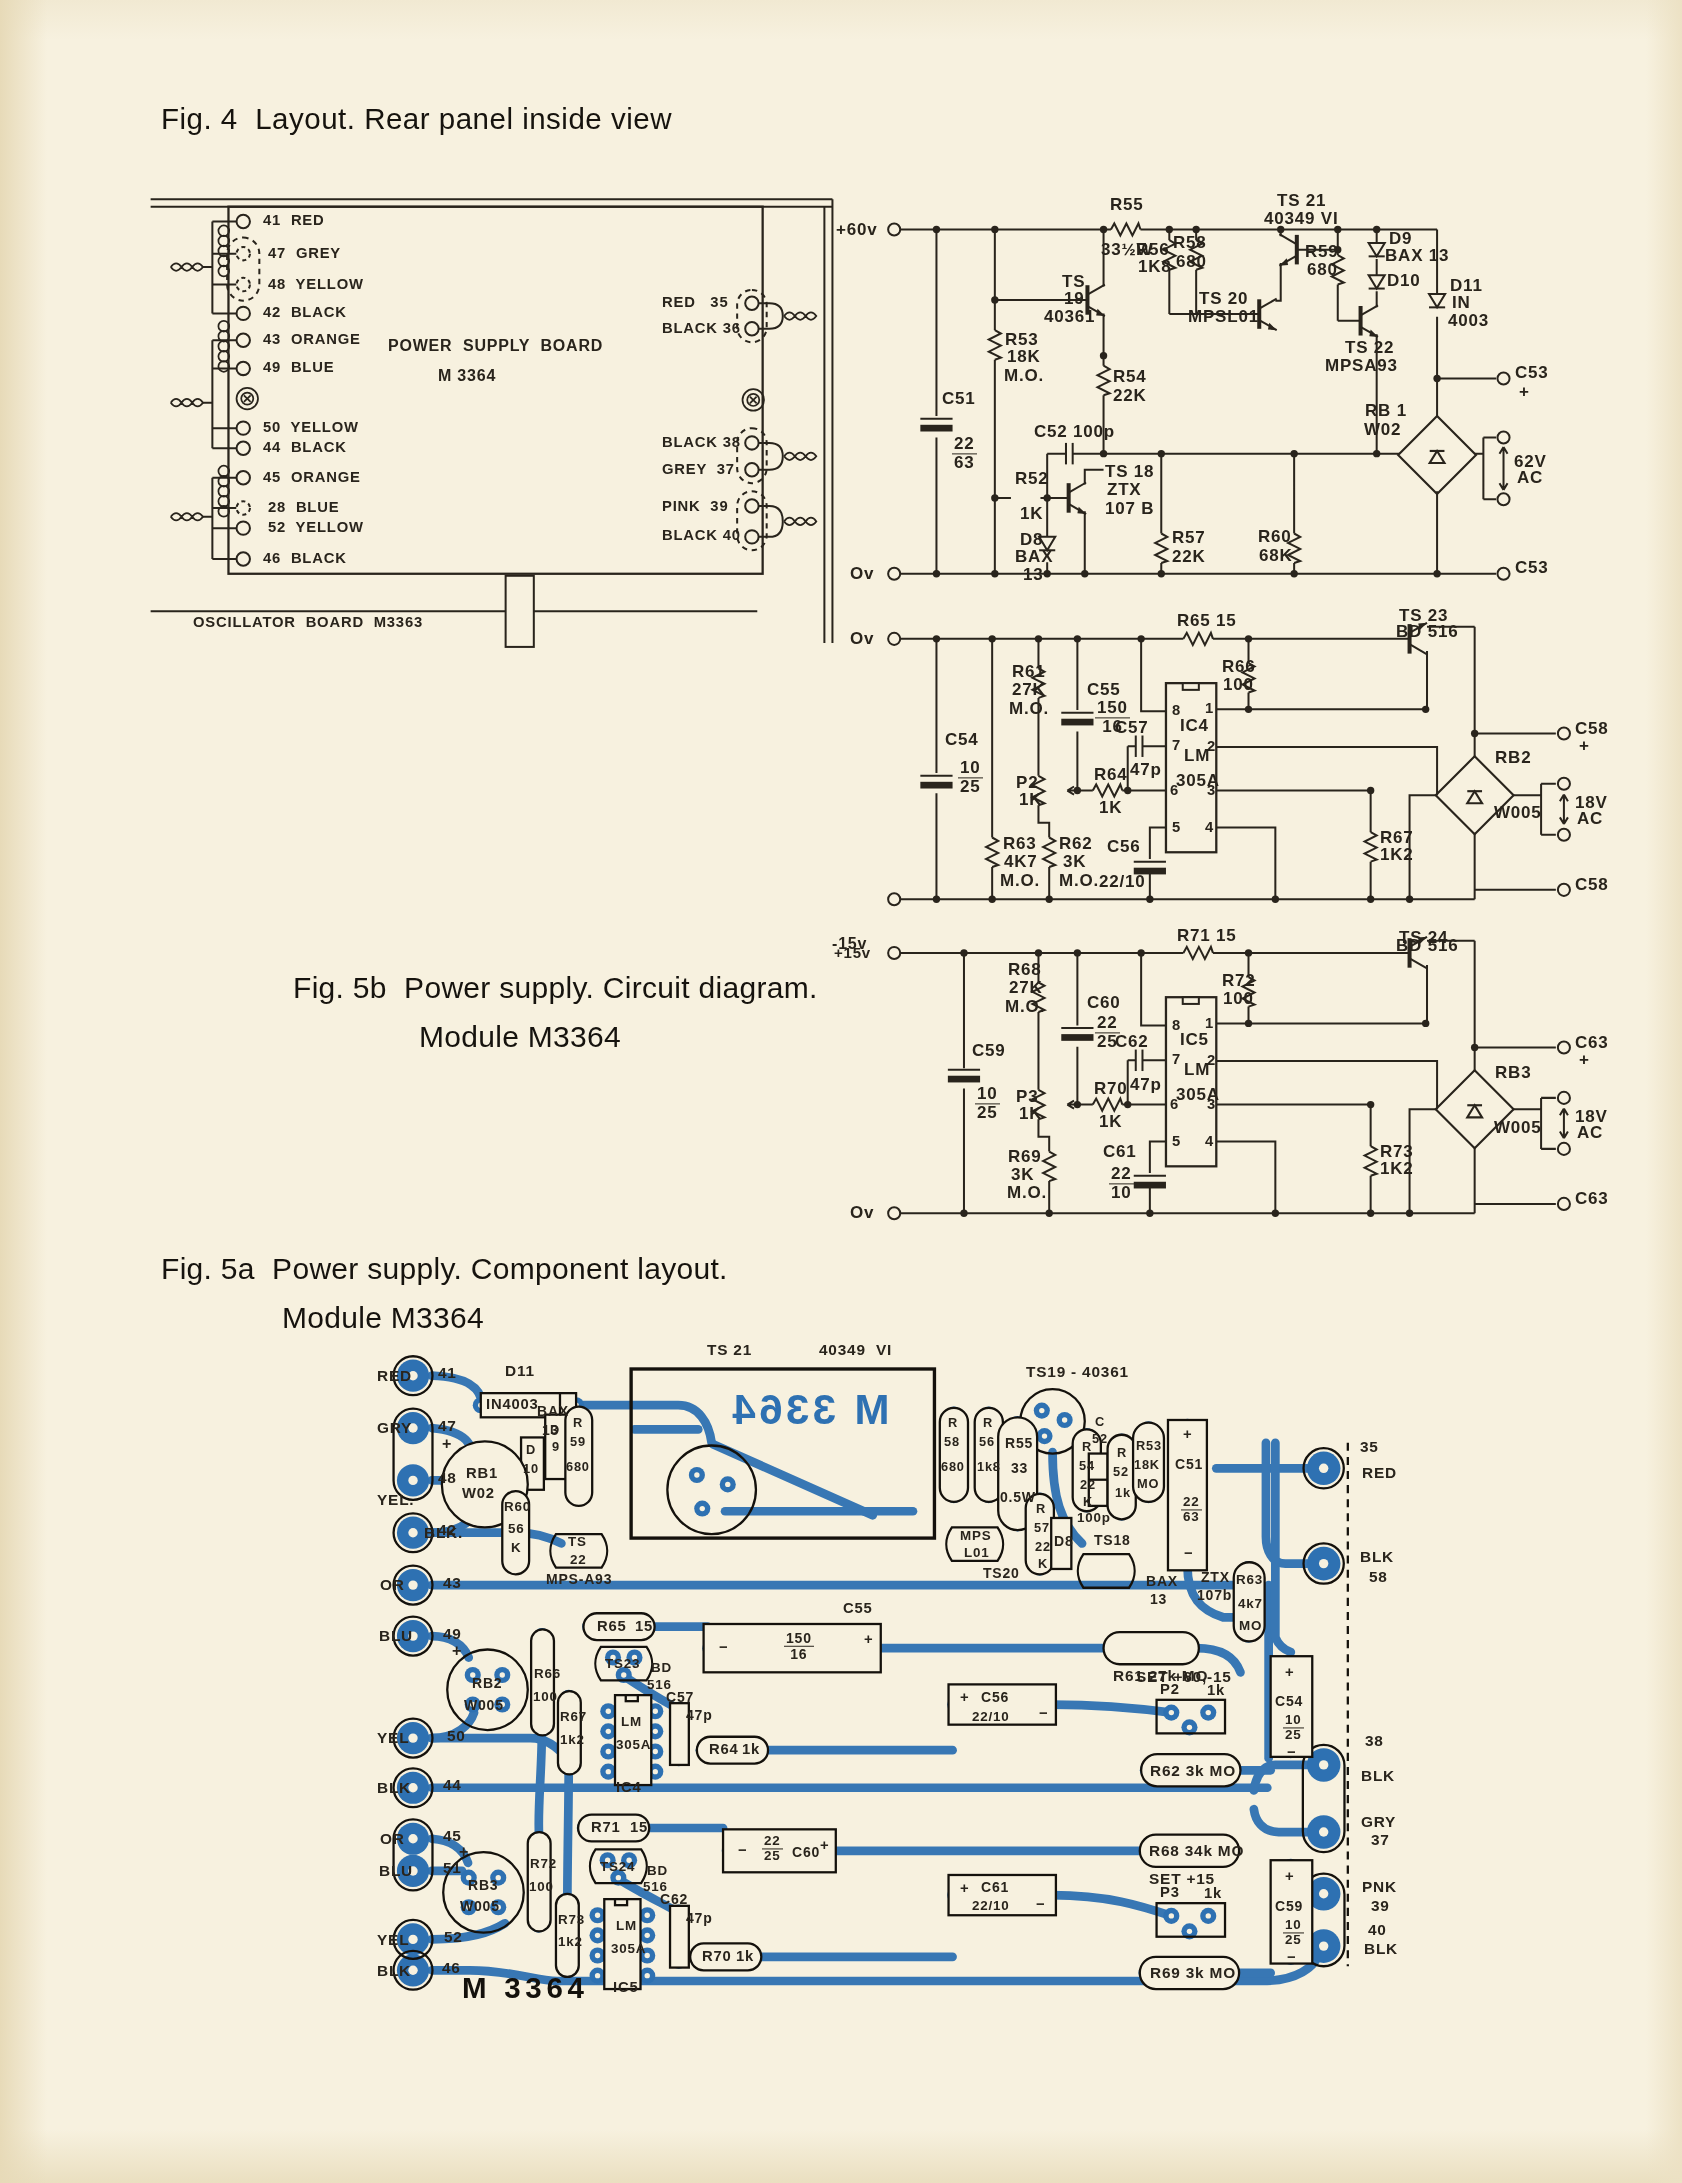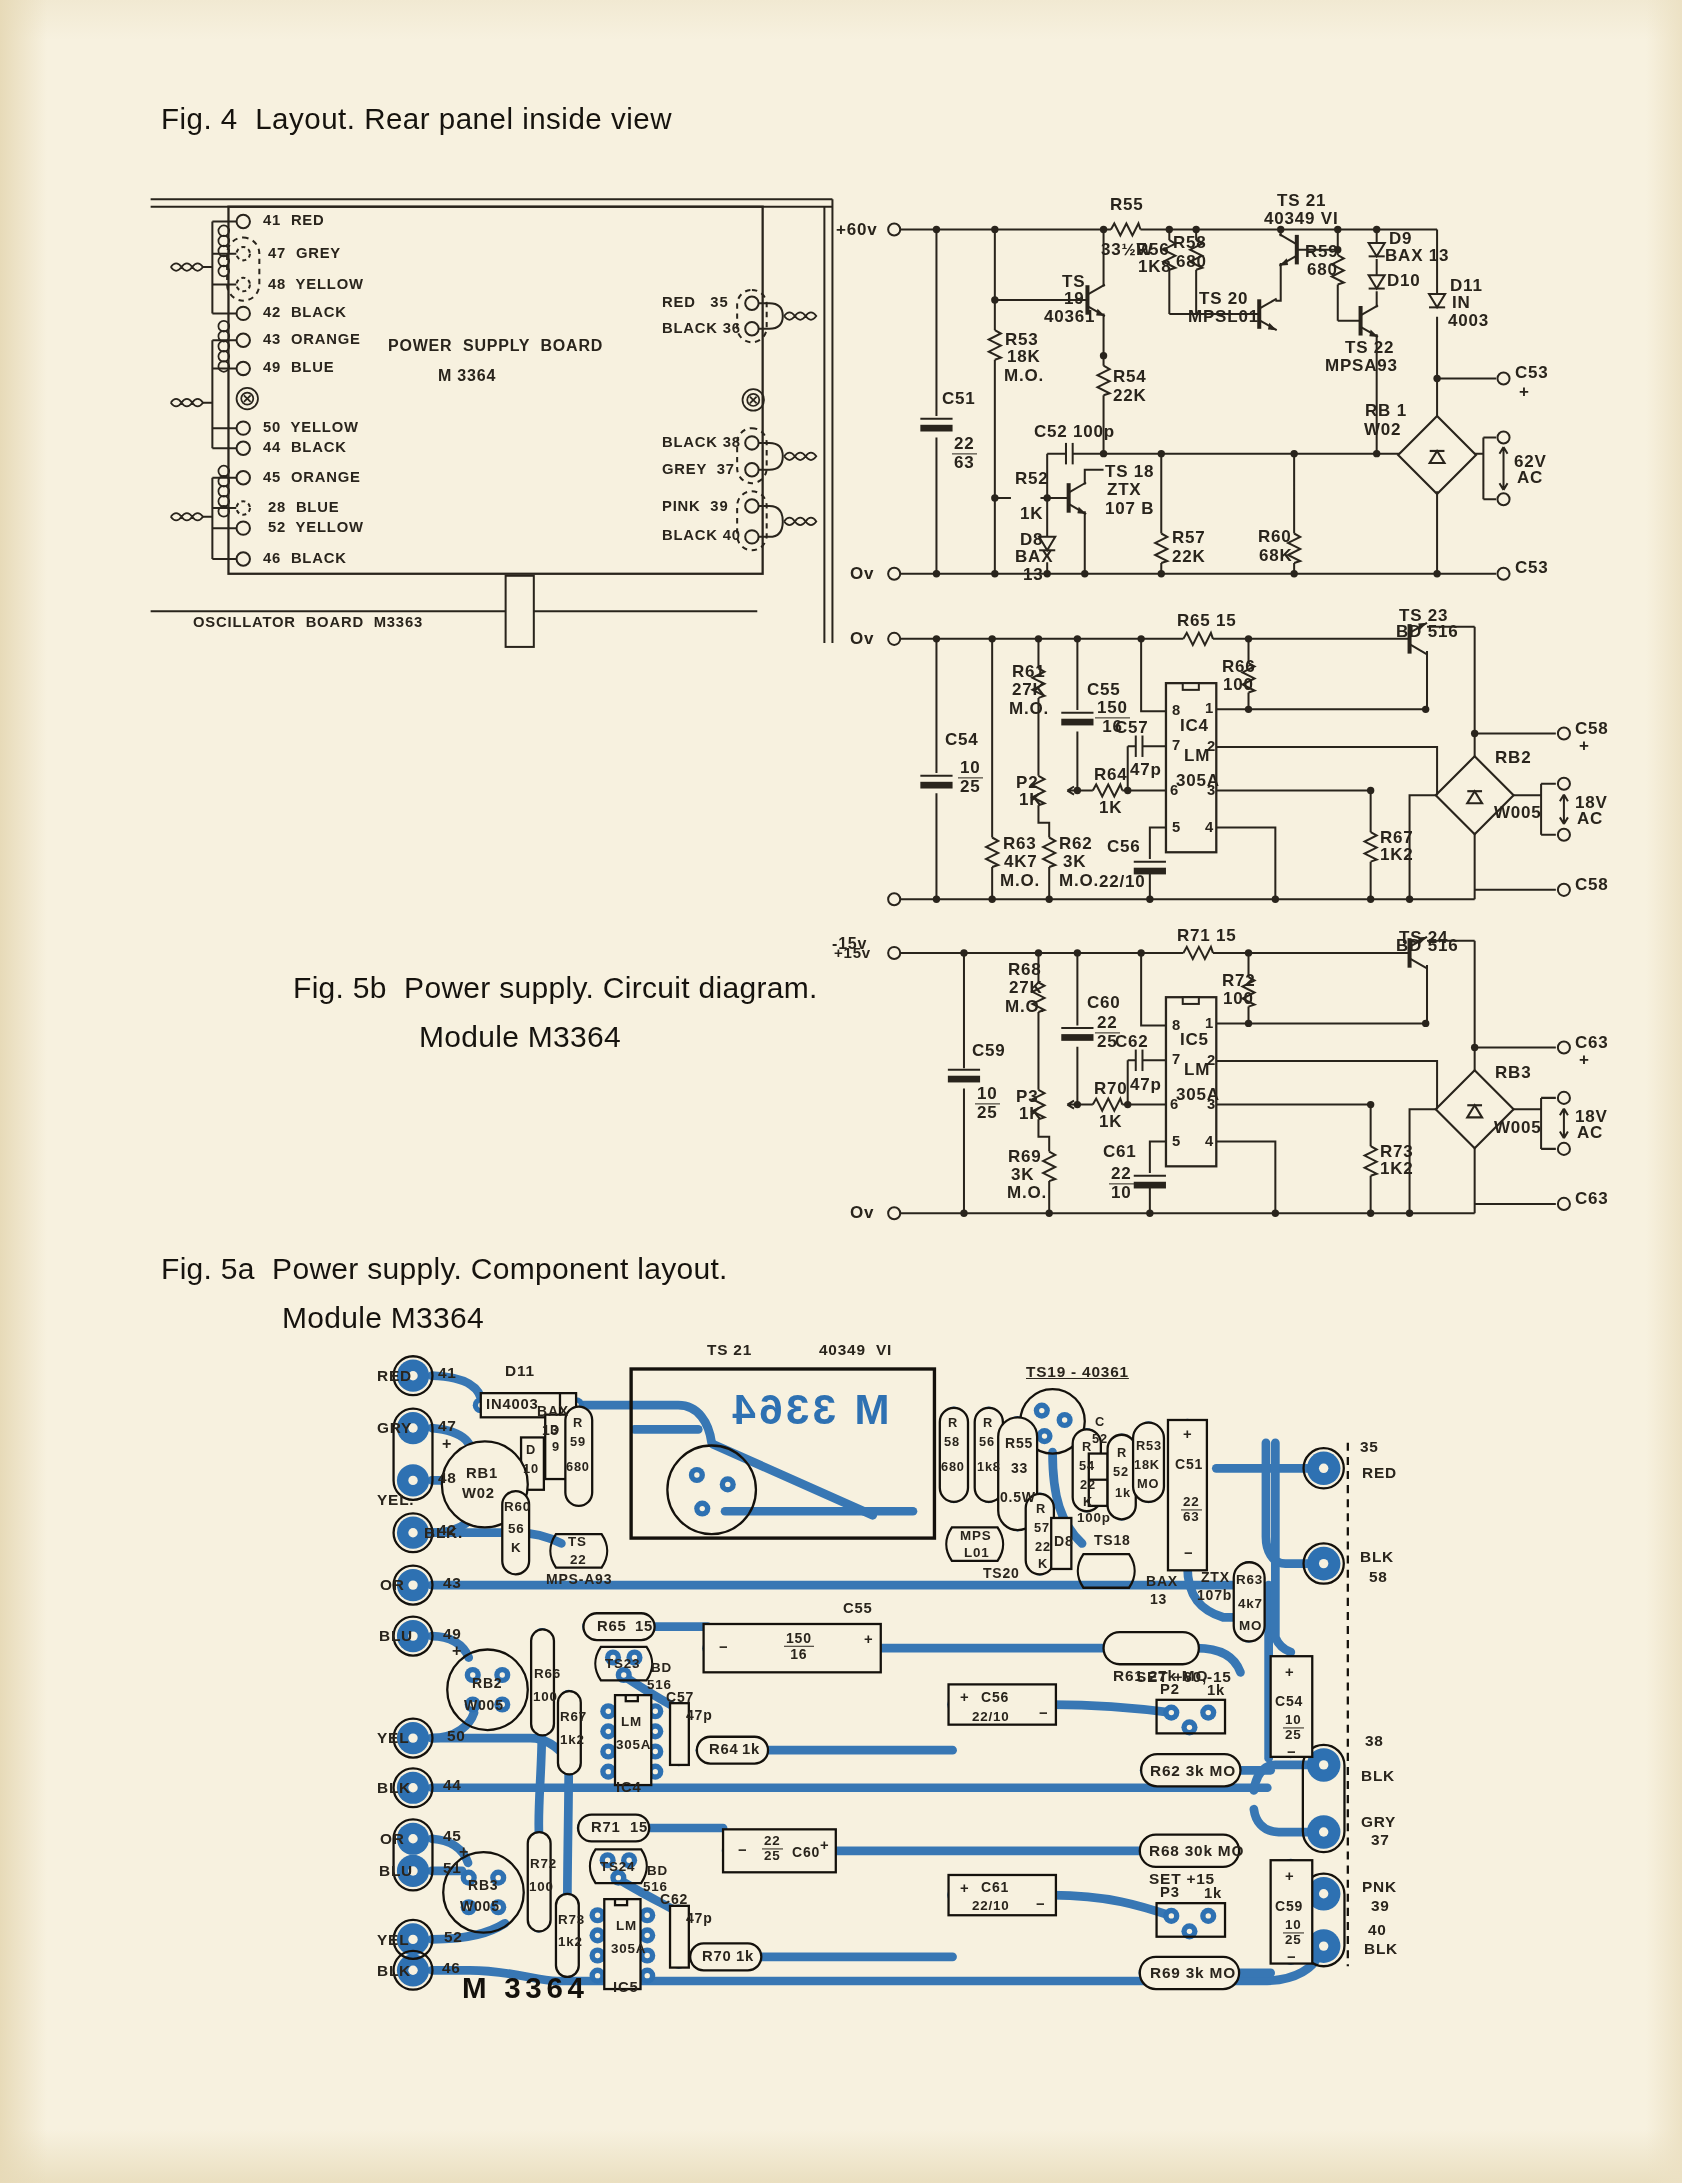--- a/index.html
+++ b/index.html
@@ -951,21 +951,21 @@
       <span class="lb " style="left: 462px; top: 1494px; font-size: 14.8px;">W02</span>
       <span class="lb " style="left: 504px; top: 1507px; font-size: 13.4px;">R60</span>
       <span class="lb " style="left: 508px; top: 1529px; font-size: 13.4px;">56</span>
       <span class="lb " style="left: 511px; top: 1548px; font-size: 13.4px;">K</span>
       <span class="lb " style="left: 568px; top: 1542px; font-size: 13.4px;">TS</span>
       <span class="lb " style="left: 570px; top: 1560px; font-size: 13.4px;">22</span>
       <span class="lb " style="left: 546px; top: 1579px; font-size: 14px;">MPS-A93</span>
       <span class="lb " style="left: 707px; top: 1350px; font-size: 15.4px;">TS 21</span>
       <span class="lb " style="left: 819px; top: 1350px; font-size: 15.4px;">40349  VI</span>
       <span class="lb mir" style="left: 729px; top: 1411px; font-size: 42px;">M 3364</span>
-      <span class="lb " style="left: 1026px; top: 1372px; font-size: 15.4px; text-decoration: underline;">TS19 - 40361</span>
+      <span class="lb " style="left: 1026px; top: 1372px; font-size: 15.4px;">TS19 - 40361</span>
       <span class="lb " style="left: 948px; top: 1424px; font-size: 12.8px;">R</span>
       <span class="lb " style="left: 944px; top: 1443px; font-size: 12.8px;">58</span>
       <span class="lb " style="left: 941px; top: 1468px; font-size: 12.8px;">680</span>
       <span class="lb " style="left: 983px; top: 1424px; font-size: 12.8px;">R</span>
       <span class="lb " style="left: 979px; top: 1443px; font-size: 12.8px;">56</span>
       <span class="lb " style="left: 977px; top: 1468px; font-size: 12.8px;">1k8</span>
       <span class="lb " style="left: 1005px; top: 1443px; font-size: 14px;">R55</span>
       <span class="lb " style="left: 1011px; top: 1468px; font-size: 14px;">33</span>
       <span class="lb " style="left: 1000px; top: 1497px; font-size: 14px;">0.5W</span>
       <span class="lb " style="left: 1036px; top: 1510px; font-size: 12.8px;">R</span>
@@ -1027,21 +1027,21 @@
       <span class="lb " style="left: 709px; top: 1750px; font-size: 14.8px;">R64</span>
       <span class="lb " style="left: 742px; top: 1750px; font-size: 14.8px;">1k</span>
       <span class="lb " style="left: 719px; top: 1648px; font-size: 14.8px;">−</span>
       <div class="lb fr" style="left: 784px; top: 1647px; font-size: 14px;"><span class="ftop">150</span><span>16</span></div>
       <span class="lb " style="left: 864px; top: 1640px; font-size: 14.8px;">+</span>
       <span class="lb " style="left: 843px; top: 1609px; font-size: 14.8px;">C55</span>
       <span class="lb " style="left: 960px; top: 1698px; font-size: 14.8px;">+</span>
       <span class="lb " style="left: 981px; top: 1697px; font-size: 14px;">C56</span>
       <span class="lb " style="left: 972px; top: 1717px; font-size: 13.4px;">22/10</span>
       <span class="lb " style="left: 1039px; top: 1714px; font-size: 14.8px;">−</span>
-      <span class="lb " style="left: 1149px; top: 1851px; font-size: 15.4px;">R68 30k MO</span>
+      <span class="lb " style="left: 1149px; top: 1851px; font-size: 15.4px;">R68 34k MO</span>
       <span class="lb " style="left: 1149px; top: 1879px; font-size: 15.4px;">SET +15</span>
       <span class="lb " style="left: 1160px; top: 1893px; font-size: 14.8px;">P3</span>
       <span class="lb " style="left: 1204px; top: 1894px; font-size: 14.8px;">1k</span>
       <span class="lb " style="left: 1285px; top: 1877px; font-size: 14.8px;">+</span>
       <span class="lb " style="left: 1275px; top: 1906px; font-size: 14px;">C59</span>
       <div class="lb fr" style="left: 1283px; top: 1934px; font-size: 13.4px;"><span class="ftop">10</span><span>25</span></div>
       <span class="lb " style="left: 1287px; top: 1958px; font-size: 14.8px;">−</span>
       <span class="lb " style="left: 1150px; top: 1973px; font-size: 15.4px;">R69 3k MO</span>
       <span class="lb " style="left: 591px; top: 1828px; font-size: 14.8px;">R71</span>
       <span class="lb " style="left: 630px; top: 1828px; font-size: 14.8px;">15</span>

